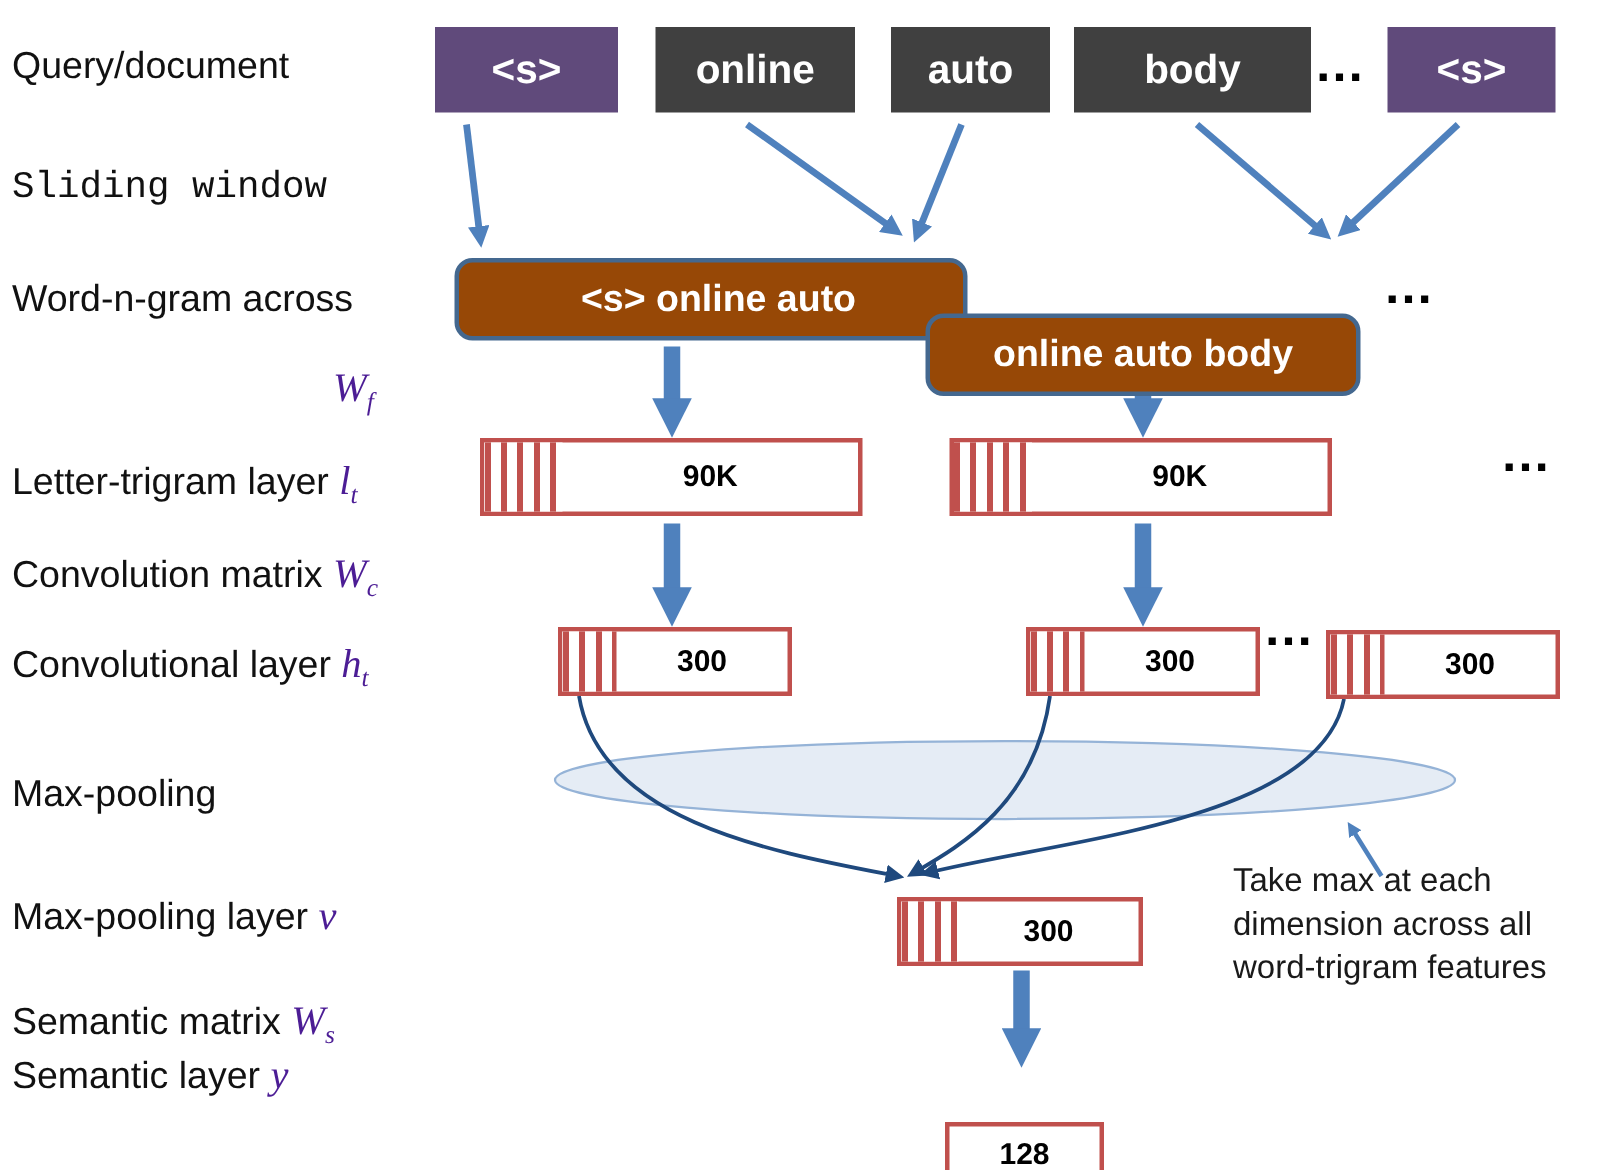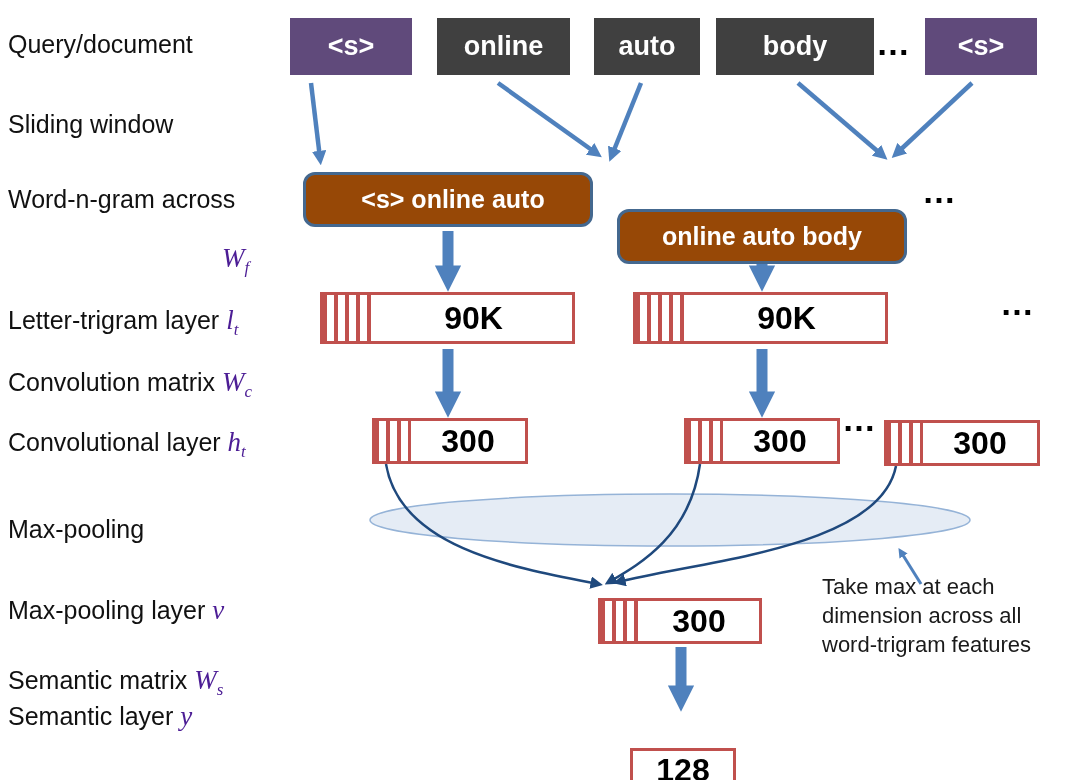--- a/index.html
+++ b/index.html
@@ -28,21 +28,21 @@
   }
   .dbox{
     position:absolute;background:#fff;border:3px solid #c0504d;display:flex;box-sizing:border-box;z-index:2;
   }
   .stripes{
     background:repeating-linear-gradient(90deg,#c0504d 0 4px,#ffffff 4px 11px);
     height:100%;
   }
   .dval{
     flex:1;display:flex;align-items:center;justify-content:center;
-    font-weight:700;font-size:32px;color:#000;
+    font-weight:700;font-size:20px;color:#000;
   }
   .dots{
     position:absolute;font-weight:700;font-size:34px;color:#000;letter-spacing:2px;z-index:2;
   }
   .anno{
     position:absolute;left:822px;top:572px;width:250px;font-size:22px;color:#1a1a1a;
     line-height:1.32;z-index:2;
   }
 </style>
 </head>
@@ -84,21 +84,21 @@
     <g stroke="#1f497d" stroke-width="2.5" fill="none">
       <path d="M386,464 C 400,548 515,568 598,584" marker-end="url(#mCurve)"></path>
       <path d="M700,464 C 690,536 640,564 609,582" marker-end="url(#mCurve)"></path>
       <path d="M896,466 C 880,548 705,560 618,582" marker-end="url(#mCurve)"></path>
     </g>
 
     <path d="M921,584 L901,552" stroke="#4f81bd" stroke-width="3" fill="none" marker-end="url(#mThin)"></path>
   </svg>
 
   <div class="lbl" style="top:30px;">Query/document</div>
-  <div class="lbl" style="top:110px;">Sliding window</div>
+  <div class="lbl" style="top:110px;font-family:Liberation Mono, monospace;">Sliding window</div>
   <div class="lbl" style="top:185px;">Word-n-gram across</div>
 
   <div class="lbl" style="left:222px;top:243px;">
     <span class="math"><span>W</span><sub>f</sub></span>
   </div>
 
   <div class="lbl" style="top:305px;">
     <span>Letter-trigram layer </span><span class="math"><span>l</span><sub>t</sub></span>
   </div>
 
@@ -124,21 +124,21 @@
     <span>Semantic layer </span><span class="math"><span>y</span></span>
   </div>
 
   <div class="wbox purple" style="left:290px;top:18px;width:122px;">&lt;s&gt;</div>
   <div class="wbox red" style="left:437px;top:18px;width:133px;">online</div>
   <div class="wbox red" style="left:594px;top:18px;width:106px;">auto</div>
   <div class="wbox red" style="left:716px;top:18px;width:158px;">body</div>
   <div class="dots" style="left:876px;top:24px;">…</div>
   <div class="wbox purple" style="left:925px;top:18px;width:112px;">&lt;s&gt;</div>
 
-  <div class="ngram" style="left:303px;top:172px;width:290px;padding-left:10px;">&lt;s&gt; online auto</div>
+  <div class="ngram" style="left:303px;top:172px;width:342px;padding-left:10px;">&lt;s&gt; online auto</div>
   <div class="ngram" style="left:617px;top:172px;width:290px;margin-top:37px;">online auto body</div>
   <div class="dots" style="left:922px;top:172px;">…</div>
 
   <div class="dbox" style="left:320px;top:292px;width:255px;height:52px;">
     <div class="stripes" style="width:52px;"></div>
     <div class="dval">90K</div>
   </div>
   <div class="dbox" style="left:633px;top:292px;width:255px;height:52px;">
     <div class="stripes" style="width:52px;"></div>
     <div class="dval">90K</div>

